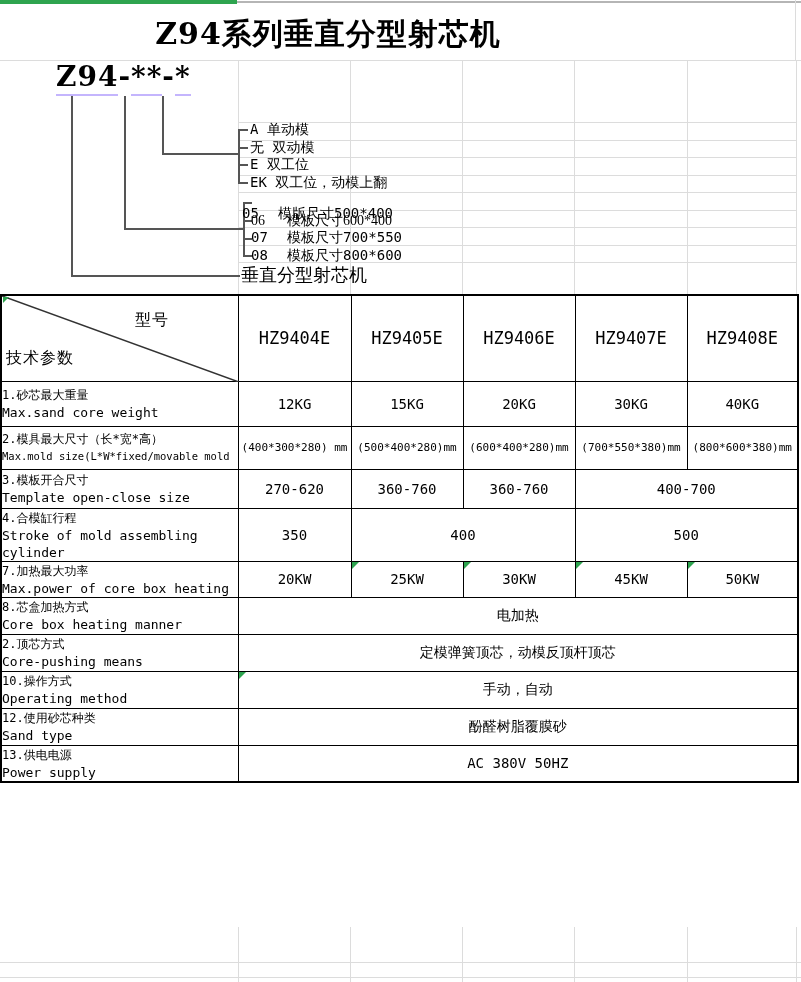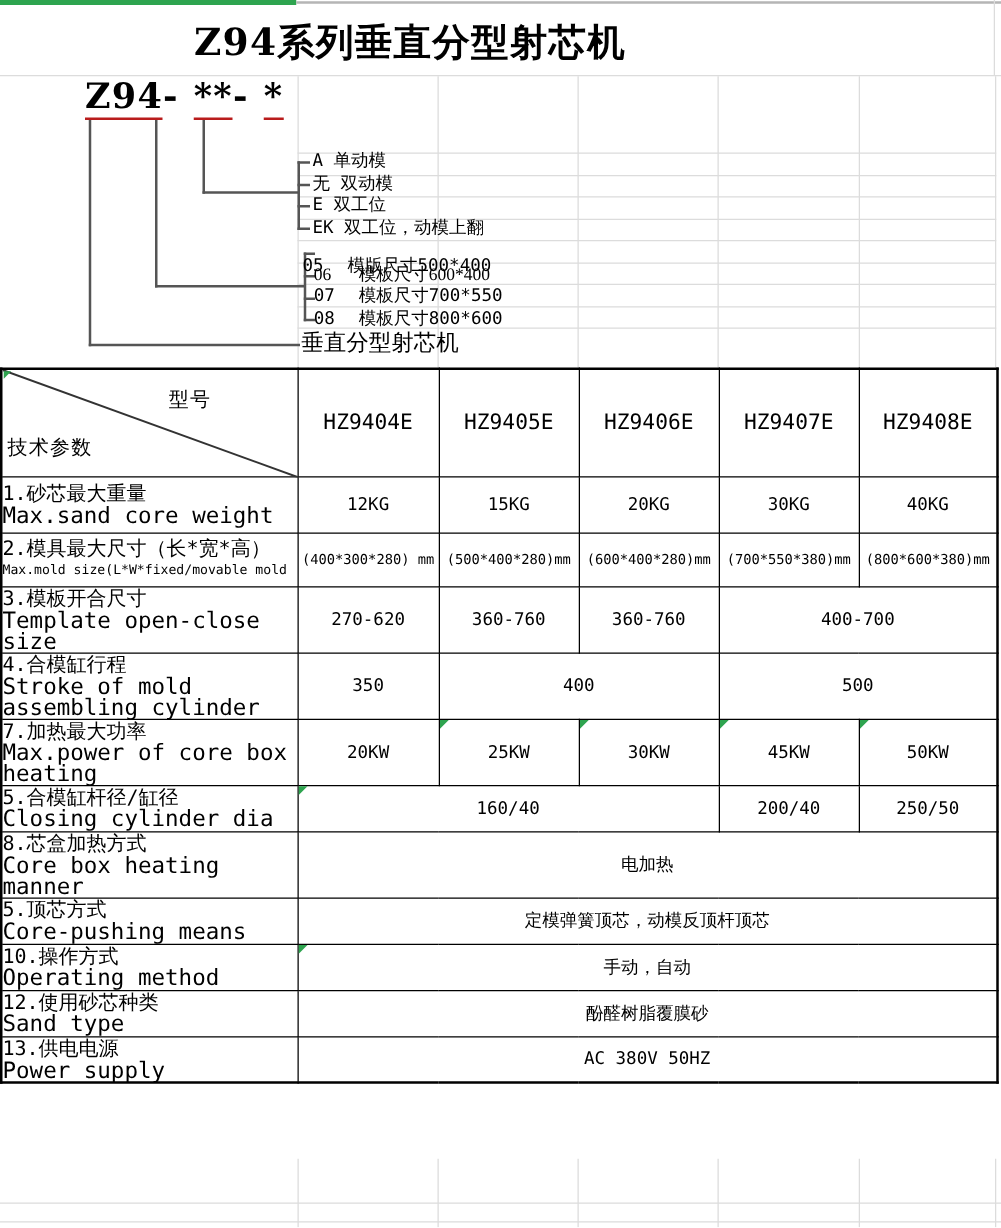--- a/index.html
+++ b/index.html
@@ -12,42 +12,42 @@
   .page-title{
     position:absolute;left:0;top:14px;width:656px;text-align:center;
     font-family:"DejaVu Serif","Liberation Serif",serif;
     font-weight:bold;font-size:30px;letter-spacing:1px;
   }
   .model-code{
     position:absolute;left:56px;top:60px;
     font-family:"DejaVu Serif","Liberation Serif",serif;
     font-weight:bold;font-size:28px;letter-spacing:1px;white-space:nowrap;
   }
-  .model-code .u{border-bottom:2px solid #b91c1c;padding-bottom:1px;margin-left:12px;}
+  .model-code .u{border-bottom:2px solid #c4b5fd;padding-bottom:1px;}
   .opt-row{position:absolute;height:15px;line-height:15px;font-size:14px;white-space:nowrap;}
   .opt-row .c1{display:inline-block;width:36px;}
   .opt-row .c2{display:inline-block;width:56px;}
   .machine-label{position:absolute;left:241px;top:263px;font-size:18px;line-height:24px;text-align:center;}
   table.spec{
     position:absolute;left:0;top:294px;border-collapse:collapse;table-layout:fixed;
     width:797px;
   }
   table.spec td,table.spec th{
     border:1px solid #000;padding:0;vertical-align:middle;position:relative;
     font-weight:normal;background:transparent;
   }
   table.spec{border:2px solid #000;}
   th.corner{padding:0;}
   .corner-svg{position:absolute;left:0;top:0;}
   .corner-tr{position:absolute;left:133px;top:14px;font-size:16px;letter-spacing:1px;}
   .corner-bl{position:absolute;left:4px;top:52px;font-size:16px;letter-spacing:1px;}
   th.model{font-size:17px;text-align:center;}
   td.label-cell{padding:2px 2px 2px 3px;vertical-align:middle;}
-  td.label-cell .zh{font-size:16px;line-height:18px;}
-  td.label-cell .en{font-size:18px;line-height:17px;}
+  td.label-cell .zh{font-size:12px;line-height:18px;}
+  td.label-cell .en{font-size:13px;line-height:17px;}
   td.label-cell .en.small{font-size:10.5px;}
   td.val{font-size:14px;text-align:center;}
   td.val.small{font-size:11px;}
   .corner-mark{
     position:absolute;left:0;top:0;width:0;height:0;
     border-top:7px solid #2EA44F;border-right:7px solid transparent;
   }
   .corner-dot{position:absolute;left:1px;top:1px;width:0;height:0;
     border-top:6px solid #2EA44F;border-right:6px solid transparent;}
   .sel-overlay{
@@ -206,37 +206,28 @@
             <div class="en">Max.power of core box heating</div>
           </td>
           <td class="val">20KW</td>
           <td class="val"><span class="corner-mark"></span>25KW</td>
           <td class="val"><span class="corner-mark"></span>30KW</td>
           <td class="val"><span class="corner-mark"></span>45KW</td>
           <td class="val"><span class="corner-mark"></span>50KW</td>
         </tr>
         <tr style="height: 37px;">
           <td class="label-cell">
-            <div class="zh">5.合模缸杆径/缸径</div>
-            <div class="en">Closing cylinder dia</div>
-          </td>
-          <td class="val" colspan="3"><span class="corner-mark"></span>160/40</td>
-          <td class="val">200/40</td>
-          <td class="val">250/50</td>
-        </tr>
-        <tr style="height: 37px;">
-          <td class="label-cell">
             <div class="zh">8.芯盒加热方式</div>
             <div class="en">Core box heating manner</div>
           </td>
           <td class="val" colspan="5">电加热</td>
         </tr>
         <tr style="height: 37px;">
           <td class="label-cell">
-            <div class="zh">5.顶芯方式</div>
+            <div class="zh">2.顶芯方式</div>
             <div class="en">Core-pushing means</div>
           </td>
           <td class="val" colspan="5">定模弹簧顶芯，动模反顶杆顶芯</td>
         </tr>
         <tr style="height: 37px;">
           <td class="label-cell">
             <div class="zh">10.操作方式</div>
             <div class="en">Operating method</div>
           </td>
           <td class="val" colspan="5"><span class="corner-mark"></span>手动，自动</td>

